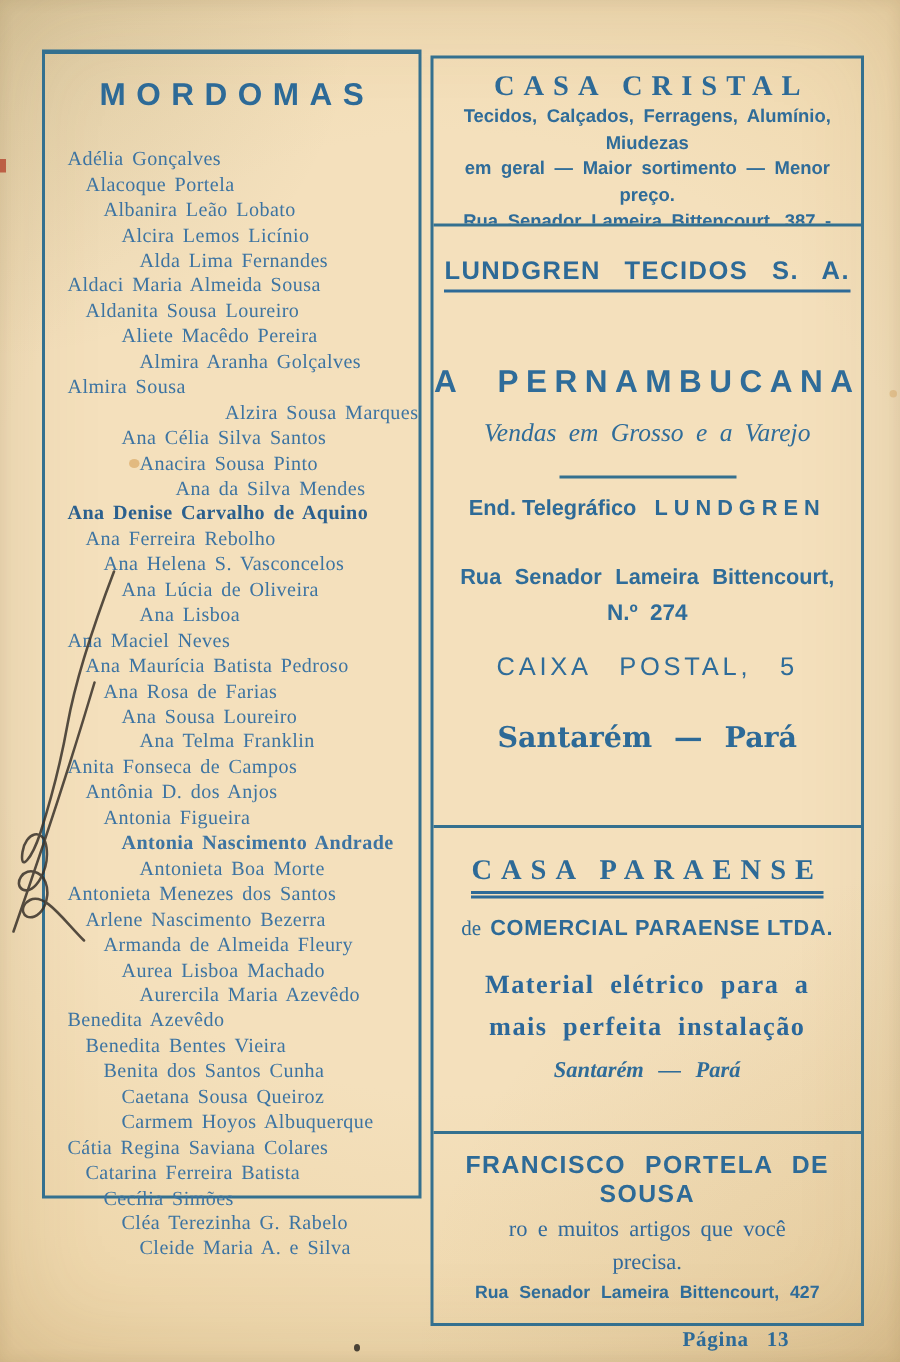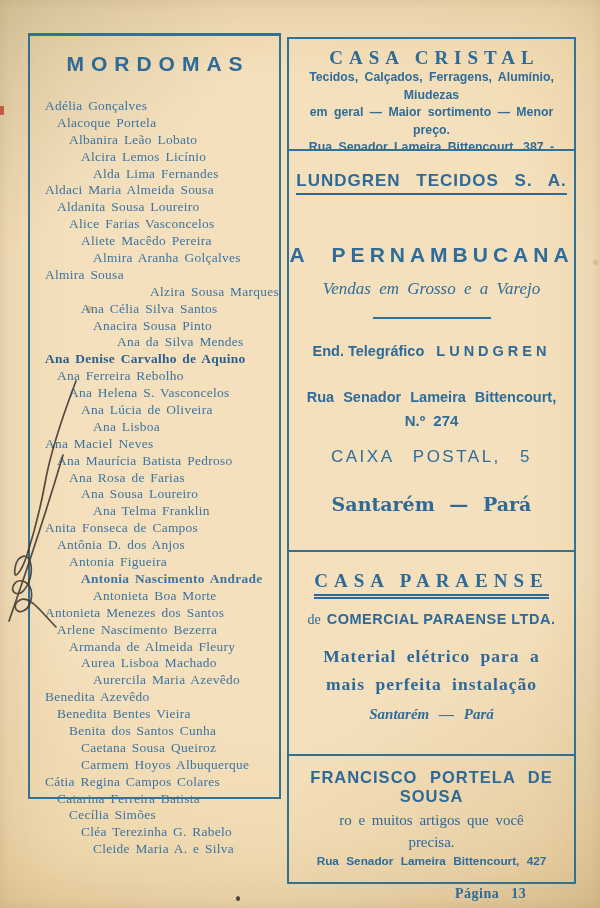--- a/index.html
+++ b/index.html
@@ -72,21 +72,21 @@
     margin:20px auto 0;
     display:inline-block;
     font-weight:bold;font-size:17px;letter-spacing:1px;word-spacing:10px;
     border-bottom:2px solid #2d6a97;
     padding-bottom:2px;
     color:#2d6a97;
   }
   .ad2-brand{margin-top:48px;font-weight:bold;font-size:21px;letter-spacing:5px;word-spacing:12px;color:#2f6c99;}
   .ad2-tagline{margin-top:12px;font-family:"Liberation Serif", serif;font-style:italic;font-size:17px;word-spacing:4px;color:#2f6c99;}
   .ad2-rule{width:118px;height:2px;background:#34708f;margin:18px auto 0;}
-  .ad2-telegraph{margin-top:24px;font-weight:bold;font-size:14.5px;color:#2d6a97;}
+  .ad2-telegraph{margin-top:12px;font-weight:bold;font-size:14.5px;color:#2d6a97;}
   .ad2-telegraph .tg-value{letter-spacing:4px;margin-left:8px;}
   .ad2-addr1{margin-top:30px;font-weight:bold;font-size:14.5px;word-spacing:5px;color:#2f6c99;}
   .ad2-addr2{margin-top:7px;font-weight:bold;font-size:15px;word-spacing:4px;color:#2f6c99;}
   .ad2-pobox{margin-top:18px;font-size:17px;letter-spacing:2.5px;word-spacing:12px;color:#2f6c99;}
   .ad2-city{margin-top:26px;font-family:"DejaVu Serif", serif;font-weight:bold;font-size:19px;word-spacing:8px;color:#2d6a97;}
   
   .ad3-title{
     margin:18px auto 0;
     display:inline-block;
     font-family:"Liberation Serif", serif;
@@ -146,21 +146,20 @@
   <div class="left-box">
     <div class="mordomas-title">MORDOMAS</div>
     <div class="names" id="names-list">
         <div class="name-row" style="padding-left: 0px;">Adélia Gonçalves</div>
         <div class="name-row" style="padding-left: 12px;">Alacoque Portela</div>
         <div class="name-row" style="padding-left: 24px;">Albanira Leão Lobato</div>
         <div class="name-row" style="padding-left: 36px;">Alcira Lemos Licínio</div>
         <div class="name-row" style="padding-left: 48px;">Alda Lima Fernandes</div>
         <div class="name-row" style="padding-left: 0px;">Aldaci Maria Almeida Sousa</div>
         <div class="name-row" style="padding-left: 12px;">Aldanita Sousa Loureiro</div>
-        <div class="name-row" style="padding-left: 24px;">Alice Farias Vasconcelos</div>
         <div class="name-row" style="padding-left: 36px;">Aliete Macêdo Pereira</div>
         <div class="name-row" style="padding-left: 48px;">Almira Aranha Golçalves</div>
         <div class="name-row" style="padding-left: 0px;">Almira Sousa</div>
         <div class="name-row" style="padding-left: 12px; text-align: right;">Alzira Sousa Marques</div>
         <div class="name-row" style="padding-left: 36px;">Ana Célia Silva Santos</div>
         <div class="name-row" style="padding-left: 48px;">Anacira Sousa Pinto</div>
         <div class="name-row" style="padding-left: 72px;">Ana da Silva Mendes</div>
         <div class="name-row bold" style="padding-left: 0px;">Ana Denise Carvalho de Aquino</div>
         <div class="name-row" style="padding-left: 12px;">Ana Ferreira Rebolho</div>
         <div class="name-row" style="padding-left: 24px;">Ana Helena S. Vasconcelos</div>
@@ -179,21 +178,21 @@
         <div class="name-row" style="padding-left: 0px;">Antonieta Menezes dos Santos</div>
         <div class="name-row" style="padding-left: 12px;">Arlene Nascimento Bezerra</div>
         <div class="name-row" style="padding-left: 24px;">Armanda de Almeida Fleury</div>
         <div class="name-row" style="padding-left: 36px;">Aurea Lisboa Machado</div>
         <div class="name-row" style="padding-left: 48px;">Aurercila Maria Azevêdo</div>
         <div class="name-row" style="padding-left: 0px;">Benedita Azevêdo</div>
         <div class="name-row" style="padding-left: 12px;">Benedita Bentes Vieira</div>
         <div class="name-row" style="padding-left: 24px;">Benita dos Santos Cunha</div>
         <div class="name-row" style="padding-left: 36px;">Caetana Sousa Queiroz</div>
         <div class="name-row" style="padding-left: 36px;">Carmem Hoyos Albuquerque</div>
-        <div class="name-row" style="padding-left: 0px;">Cátia Regina Campos Colares</div>
+        <div class="name-row" style="padding-left: 0px;">Cátia Regina Saviana Colares</div>
         <div class="name-row" style="padding-left: 12px;">Catarina Ferreira Batista</div>
         <div class="name-row" style="padding-left: 24px;">Cecília Simões</div>
         <div class="name-row" style="padding-left: 36px;">Cléa Terezinha G. Rabelo</div>
         <div class="name-row" style="padding-left: 48px;">Cleide Maria A. e Silva</div>
       </div>
   </div>
 
   <div class="right-col">
 
     <section class="ad ad1">

